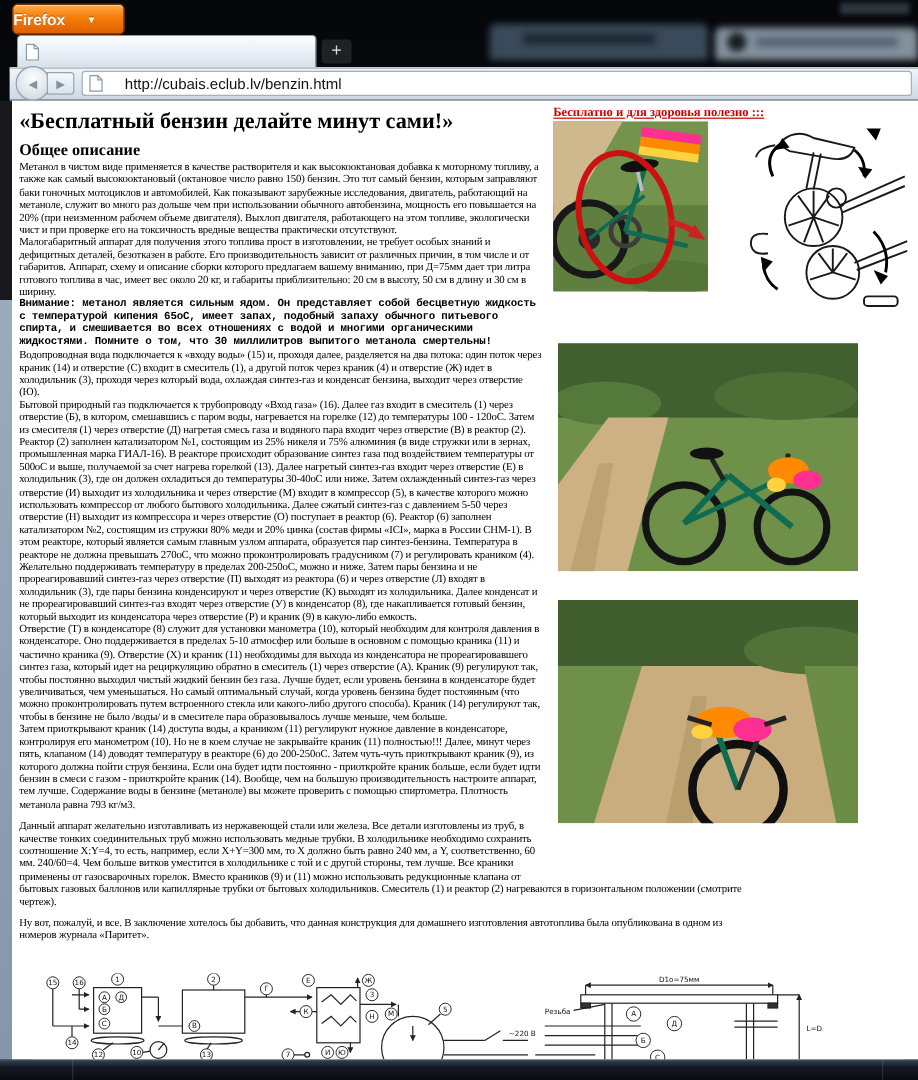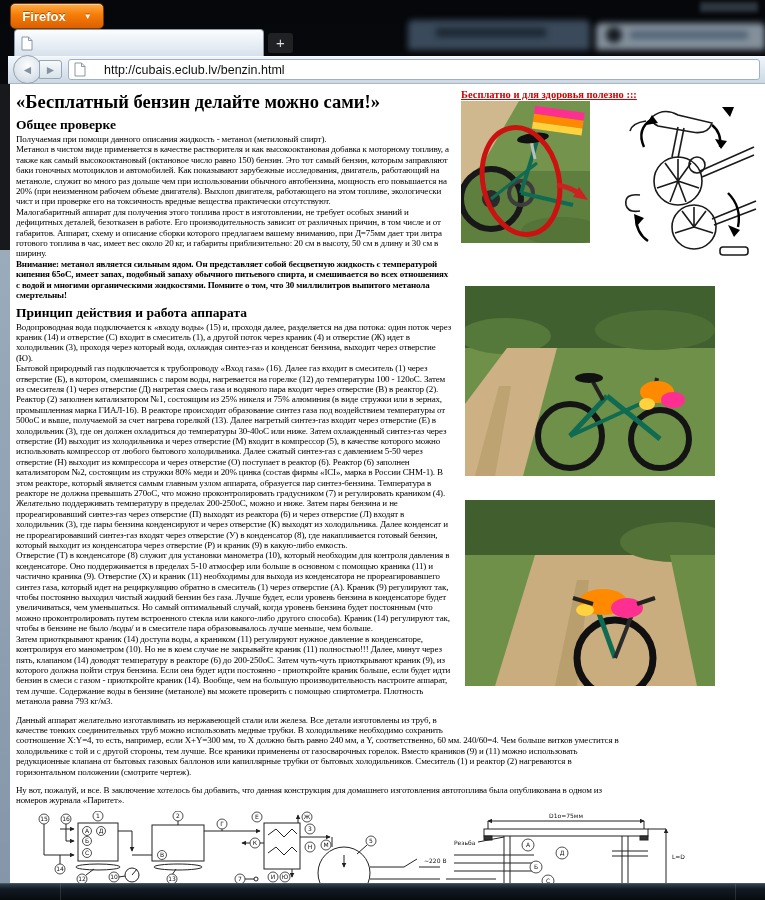--- a/index.html
+++ b/index.html
@@ -10,21 +10,21 @@
            background:rgba(110,140,170,.5);filter:blur(3px);}
   .bg-tab1 .ghost{position:absolute;left:28px;top:8px;width:110px;height:9px;background:rgba(20,30,40,.8);}
   .bg-tab2{position:absolute;left:596px;top:23px;width:169px;height:27px;border-radius:5px 5px 0 0;
            background:rgba(200,218,235,.65);filter:blur(3px);}
   .bg-tab2 .dot{position:absolute;left:10px;top:4px;width:16px;height:16px;border-radius:50%;background:rgba(10,15,20,.9);}
   .bg-tab2 .ghost{position:absolute;left:34px;top:8px;width:118px;height:8px;background:rgba(60,80,100,.7);}
   .bg-glint{position:absolute;left:700px;top:2px;width:58px;height:10px;background:rgba(120,140,160,.35);filter:blur(2px);}
   
   .fx-btn{position:absolute;left:10px;top:3px;width:92px;height:24px;border-radius:5px;
           background:linear-gradient(#ffab48,#f57d07 45%,#dd5f00);border:1px solid #7e3a00;
-          box-shadow:inset 0 1px 0 rgba(255,255,255,.45);display:flex;align-items:center;justify-content:center;
+          box-shadow:inset 0 1px 0 rgba(255,255,255,.45);display:flex;align-items:center;
           color:#fff;font-weight:bold;font-size:13px;text-shadow:0 -1px 0 rgba(120,50,0,.6);cursor:pointer;gap:11px;}
   .fx-btn .caret{font-size:8px;margin-left:7px;}
   
   .tab{position:absolute;left:14px;top:29px;width:250px;height:27px;border-radius:4px 4px 0 0;
        background:linear-gradient(#fbfdff,#e2eaf2 70%,#d7e1eb);border:1px solid #8e99a4;border-bottom:none;
        display:flex;align-items:center;padding:0 6px;box-sizing:border-box;overflow:hidden;}
   .tab-title{font-size:11.5px;color:#1b1b1b;white-space:nowrap;overflow:hidden;margin-left:6px;margin-top:44px;}
   .newtab{position:absolute;left:268px;top:33px;width:25px;height:20px;border-radius:3px;
           background:rgba(255,255,255,.10);color:#d7dde3;font-size:15px;line-height:19px;text-align:center;cursor:pointer;}
   
@@ -56,21 +56,21 @@
          font-family:"Liberation Serif",serif;white-space:nowrap;overflow:hidden;}
   .img-row{display:flex;margin-top:1px;}
   .photo{display:block;}
   .photo2{margin:28px 0 0 4px;}
   .photo3{margin:24px 0 0 4px;}
   .float-spacer{float:right;clear:right;width:296px;height:40px;}
   h1{font-size:18.5px;margin:0 0 3px 0;font-family:"Liberation Serif",serif;}
   .intro{font-size:9px;font-style:italic;line-height:12px;margin:0 0 4px 0;}
   h2{font-size:13.5px;margin:4px 0 1px 0;font-family:"Liberation Serif",serif;}
   p{font-size:9px;line-height:10.4px;letter-spacing:-0.15px;margin:0;}
-  p.bold{font-weight:bold;}
+  p.bold{font-weight:bold;font-family:Liberation Mono, monospace;}
   .gap{margin-top:8px;}
   .wide-block{max-width:608px;}
   .clear{clear:both;}
   
   .schematic{position:absolute;left:16px;bottom:0;width:728px;height:72px;background:#fff;overflow:hidden;}
   svg text{font-family:"DejaVu Sans",sans-serif;}
 </style>
 </head>
 <body>
 
@@ -216,29 +216,27 @@
           <line x1="150" y1="158" x2="168" y2="112" stroke="#2a2a2a" stroke-width="4"></line>
           <ellipse cx="138" cy="102" rx="24" ry="13" fill="#ff8a00"></ellipse>
           <ellipse cx="162" cy="108" rx="16" ry="10" fill="#ff2f92"></ellipse>
           <ellipse cx="120" cy="110" rx="9" ry="6" fill="#ffd23e"></ellipse>
           <line x1="108" y1="98" x2="128" y2="104" stroke="#222" stroke-width="4"></line>
           <line x1="172" y1="104" x2="190" y2="98" stroke="#222" stroke-width="4"></line>
         </svg>
         <div class="float-spacer"></div>
       </div>
 
-      <h1>«Бесплатный бензин делайте можно сами!»</h1>
-
-      <h2>Общее проверке</h2>
-      <p>Получаемая при помощи данного описания жидкость - метанол (метиловый спирт).</p>
+      <h1>«Бесплатный бензин делайте минут сами!»</h1>
+
+      <h2>Общее описание</h2>
       <p>Метанол в чистом виде применяется в качестве растворителя и как высокооктановая добавка к моторному топливу, а также как самый высокооктановый (октановое число равно 150) бензин. Это тот самый бензин, которым заправляют баки гоночных мотоциклов и автомобилей. Как показывают зарубежные исследования, двигатель, работающий на метаноле, служит во много раз дольше чем при использовании обычного автобензина, мощность его повышается на 20% (при неизменном рабочем объеме двигателя). Выхлоп двигателя, работающего на этом топливе, экологически чист и при проверке его на токсичность вредные вещества практически отсутствуют.</p>
       <p>Малогабаритный аппарат для получения этого топлива прост в изготовлении, не требует особых знаний и дефицитных деталей, безотказен в работе. Его производительность зависит от различных причин, в том числе и от габаритов. Аппарат, схему и описание сборки которого предлагаем вашему вниманию, при Д=75мм дает три литра готового топлива в час, имеет вес около 20 кг, и габариты приблизительно: 20 см в высоту, 50 см в длину и 30 см в ширину.</p>
       <p class="bold">Внимание: метанол является сильным ядом. Он представляет собой бесцветную жидкость с температурой кипения 65оС, имеет запах, подобный запаху обычного питьевого спирта, и смешивается во всех отношениях с водой и многими органическими жидкостями. Помните о том, что 30 миллилитров выпитого метанола смертельны!</p>
 
-      <h2>Принцип действия и работа аппарата</h2>
       <p>Водопроводная вода подключается к «входу воды» (15) и, проходя далее, разделяется на два потока: один поток через краник (14) и отверстие (С) входит в смеситель (1), а другой поток через краник (4) и отверстие (Ж) идет в холодильник (3), проходя через который вода, охлаждая синтез-газ и конденсат бензина, выходит через отверстие (Ю).</p>
       <p>Бытовой природный газ подключается к трубопроводу «Вход газа» (16). Далее газ входит в смеситель (1) через отверстие (Б), в котором, смешавшись с паром воды, нагревается на горелке (12) до температуры 100 - 120оС. Затем из смесителя (1) через отверстие (Д) нагретая смесь газа и водяного пара входит через отверстие (В) в реактор (2). Реактор (2) заполнен катализатором №1, состоящим из 25% никеля и 75% алюминия (в виде стружки или в зернах, промышленная марка ГИАЛ-16). В реакторе происходит образование синтез газа под воздействием температуры от 500оС и выше, получаемой за счет нагрева горелкой (13). Далее нагретый синтез-газ входит через отверстие (Е) в холодильник (3), где он должен охладиться до температуры 30-40оС или ниже. Затем охлажденный синтез-газ через отверстие (И) выходит из холодильника и через отверстие (М) входит в компрессор (5), в качестве которого можно использовать компрессор от любого бытового холодильника. Далее сжатый синтез-газ с давлением 5-50 через отверстие (Н) выходит из компрессора и через отверстие (О) поступает в реактор (6). Реактор (6) заполнен катализатором №2, состоящим из стружки 80% меди и 20% цинка (состав фирмы «ICI», марка в России СНМ-1). В этом реакторе, который является самым главным узлом аппарата, образуется пар синтез-бензина. Температура в реакторе не должна превышать 270оС, что можно проконтролировать градусником (7) и регулировать краником (4). Желательно поддерживать температуру в пределах 200-250оС, можно и ниже. Затем пары бензина и не прореагировавший синтез-газ через отверстие (П) выходят из реактора (6) и через отверстие (Л) входят в холодильник (3), где пары бензина конденсируют и через отверстие (К) выходят из холодильника. Далее конденсат и не прореагировавший синтез-газ входят через отверстие (У) в конденсатор (8), где накапливается готовый бензин, который выходит из конденсатора через отверстие (Р) и краник (9) в какую-либо емкость.</p>
       <p>Отверстие (Т) в конденсаторе (8) служит для установки манометра (10), который необходим для контроля давления в конденсаторе. Оно поддерживается в пределах 5-10 атмосфер или больше в основном с помощью краника (11) и частично краника (9). Отверстие (Х) и краник (11) необходимы для выхода из конденсатора не прореагировавшего синтез газа, который идет на рециркуляцию обратно в смеситель (1) через отверстие (А). Краник (9) регулируют так, чтобы постоянно выходил чистый жидкий бензин без газа. Лучше будет, если уровень бензина в конденсаторе будет увеличиваться, чем уменьшаться. Но самый оптимальный случай, когда уровень бензина будет постоянным (что можно проконтролировать путем встроенного стекла или какого-либо другого способа). Краник (14) регулируют так, чтобы в бензине не было /воды/ и в смесителе пара образовывалось лучше меньше, чем больше.</p>
 
       <p>Затем приоткрывают краник (14) доступа воды, а краником (11) регулируют нужное давление в конденсаторе, контролируя его манометром (10). Но не в коем случае не закрывайте краник (11) полностью!!! Далее, минут через пять, клапаном (14) доводят температуру в реакторе (6) до 200-250оС. Затем чуть-чуть приоткрывают краник (9), из которого должна пойти струя бензина. Если она будет идти постоянно - приоткройте краник больше, если будет идти бензин в смеси с газом - приоткройте краник (14). Вообще, чем на большую производительность настроите аппарат, тем лучше. Содержание воды в бензине (метаноле) вы можете проверить с помощью спиртометра. Плотность метанола равна 793 кг/м3.</p>
 
       <div class="wide-block">
         <p class="gap">Данный аппарат желательно изготавливать из нержавеющей стали или железа. Все детали изготовлены из труб, в качестве тонких соединительных труб можно использовать медные трубки. В холодильнике необходимо сохранить соотношение X:Y=4, то есть, например, если X+Y=300 мм, то X должно быть равно 240 мм, а Y, соответственно, 60 мм. 240/60=4. Чем больше витков уместится в холодильнике с той и с другой стороны, тем лучше. Все краники применены от газосварочных горелок. Вместо краников (9) и (11) можно использовать редукционные клапана от бытовых газовых баллонов или капиллярные трубки от бытовых холодильников. Смеситель (1) и реактор (2) нагреваются в горизонтальном положении (смотрите чертеж).</p>
         <p class="gap">Ну вот, пожалуй, и все. В заключение хотелось бы добавить, что данная конструкция для домашнего изготовления автотоплива была опубликована в одном из номеров журнала «Паритет».</p>
       </div>

